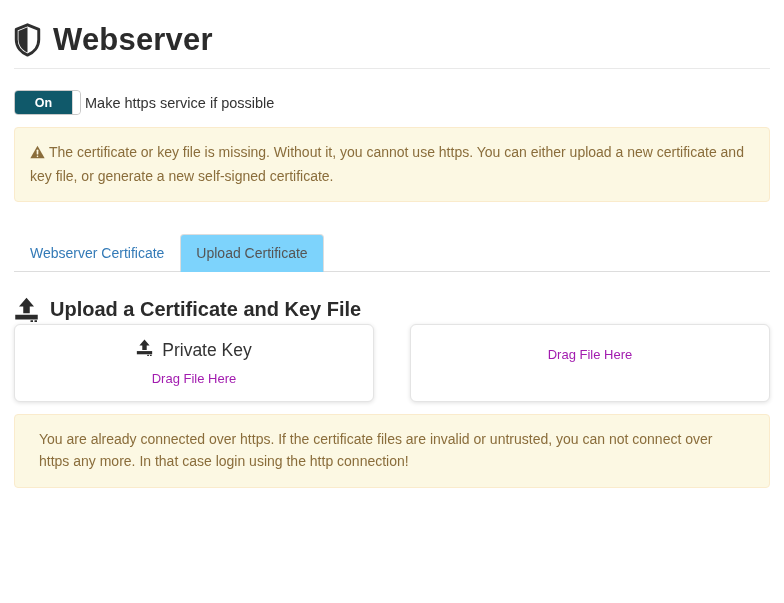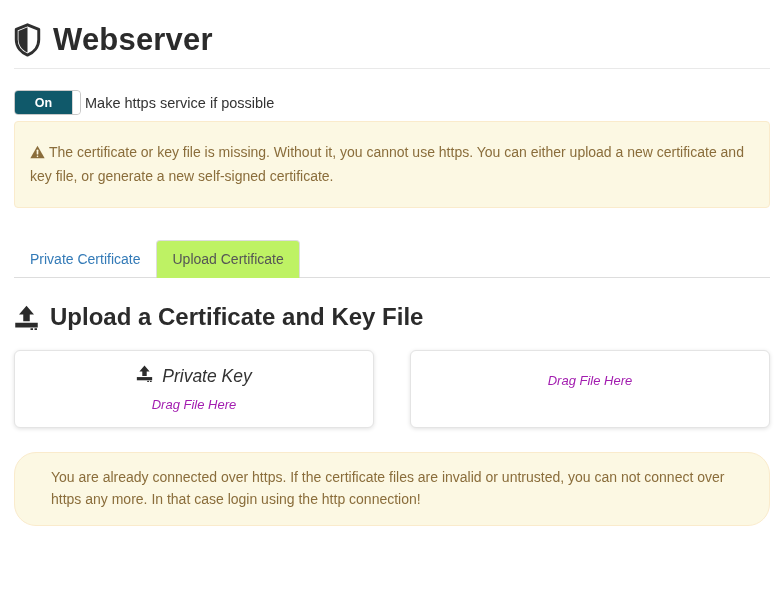--- a/index.html
+++ b/index.html
@@ -73,38 +73,37 @@
     border-radius: 0 3px 3px 0;
   }
   .toggle-label {
     margin-left: 4px;
     font-size: 14.5px;
     color: #333;
   }
 
   
   .alert {
-    margin-top: 6px;
+    margin-top: 12px;
     background: #fcf8e3;
     border: 1px solid #faebcc;
     border-radius: 4px;
-    padding: 20px 15px;
+    padding: 14px 15px;
     color: #8a6d3b;
     font-size: 14px;
     line-height: 1.55;
   }
   .alert .warning-icon {
     display: inline-block;
     vertical-align: -2px;
     margin-right: 4px;
   }
   .alert-https {
-    margin-top: 24px;
-    padding: 14px 36px;
-    border-radius: 22px;
+    margin-top: 12px;
+    padding: 14px 24px;
   }
 
   
   .nav-tabs {
     list-style: none;
     margin: 32px 0 0 0;
     padding: 0;
     display: flex;
     border-bottom: 1px solid #ddd;
   }
@@ -114,51 +113,50 @@
     font-size: 14px;
     text-decoration: none;
     color: #337ab7;
     border: 1px solid transparent;
     border-radius: 4px 4px 0 0;
     margin-bottom: -1px;
     cursor: pointer;
   }
   .nav-tabs .tab.active a {
     color: #555;
-    background: #bef264;
+    background: #7dd3fc;
     border-color: #ddd #ddd transparent #ddd;
     cursor: default;
   }
 
   
   .section-heading {
     display: flex;
     align-items: center;
     gap: 11px;
     margin: 25px 0 0 0;
-    font-size: 24px;
+    font-size: 20px;
     font-weight: bold;
     color: #2b2b2b;
   }
   .section-heading .upload-icon svg { display: block; }
   .para {
     margin: 13px 0 0 0;
     font-size: 14.5px;
     line-height: 1.6;
     color: #383838;
     max-width: 760px;
   }
   .para-note { margin-top: 16px; }
 
   
   .dropzones {
     display: flex;
     gap: 36px;
-    margin-top: 19px;
-    font-style: italic;
+    margin-top: 2px;
   }
   .dropzone {
     flex: 1;
     background: #fff;
     border: 1px solid #e4e4e4;
     border-radius: 6px;
     box-shadow: 0 1px 4px rgba(0,0,0,.12);
     text-align: center;
     padding: 12px 10px 15px 10px;
     cursor: pointer;
@@ -207,21 +205,21 @@
       <svg width="15" height="14" viewBox="0 0 18 16">
         <path d="M9 0.5 L17.6 15.5 H0.4 Z" fill="#8a6d3b"></path>
         <rect x="8" y="5" width="2" height="6" rx="1" fill="#fcf8e3"></rect>
         <rect x="8" y="12.2" width="2" height="2" rx="1" fill="#fcf8e3"></rect>
       </svg>
     </span><span>The certificate or key file is missing. Without it, you cannot use https. You can either upload a new certificate and key file, or generate a new self-signed certificate.</span>
   </div>
 
   <ul class="nav-tabs">
     <li class="tab">
-      <a>Private Certificate</a>
+      <a>Webserver Certificate</a>
     </li>
     <li class="tab active">
       <a>Upload Certificate</a>
     </li>
   </ul>
 
   <div>
 
     <h2 class="section-heading">
       <span class="upload-icon">

